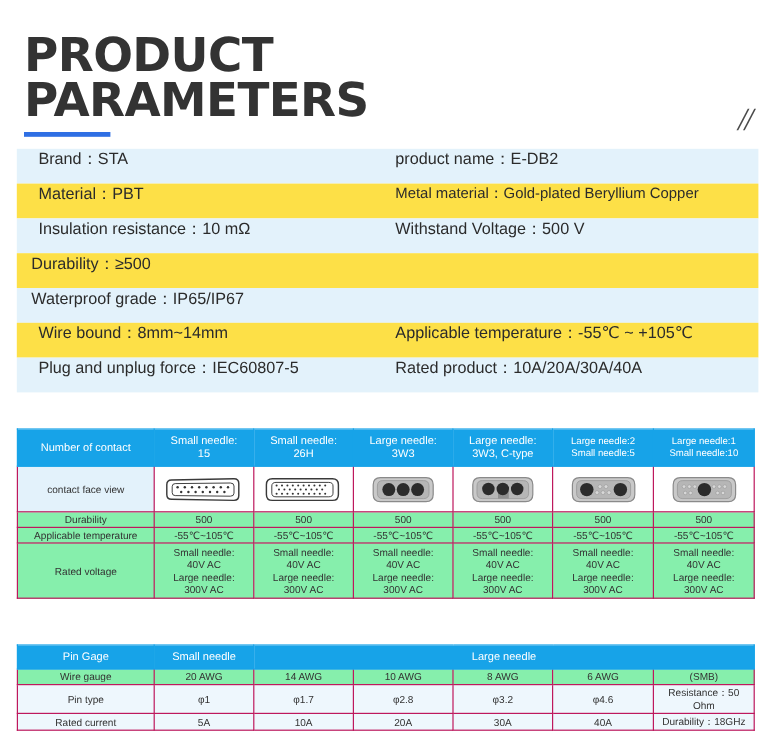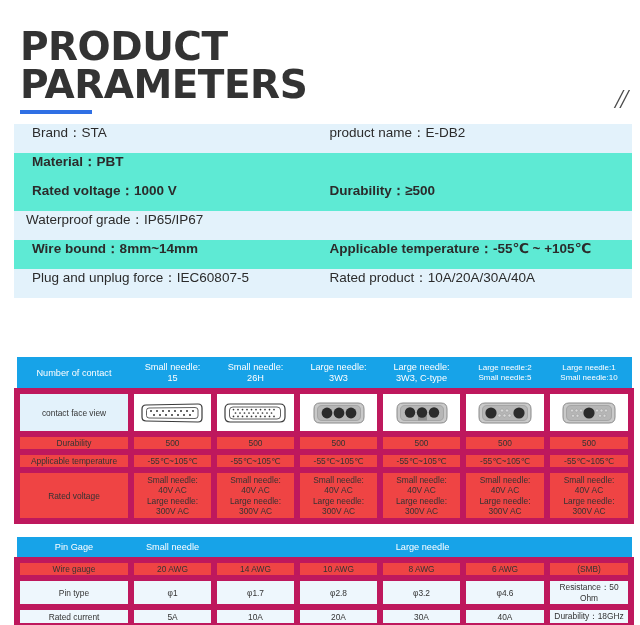--- a/index.html
+++ b/index.html
@@ -28,47 +28,47 @@
     letter-spacing:-2px;font-family:"Liberation Serif",serif;
   }
 
   
   .spec-list{position:absolute;left:14px;top:124px;width:618px;}
   .spec-row{
     display:flex;height:29px;
     font-size:13.5px;
   }
   .spec-row.alt{background:#e3f2fb;}
-  .spec-row.plain{background:#5eead4;font-weight:bold;}
+  .spec-row.plain{background:#fde047;}
   .spec-cell{padding-left:18px;white-space:nowrap;overflow:hidden;}
   .spec-cell.left{width:300px;}
   .spec-cell.right{width:318px;padding-left:12px;}
   .spec-cell.small{font-size:12.4px;}
 
   
   .tbl{position:absolute;left:14px;border-collapse:collapse;width:614px;
        table-layout:fixed;}
   #table-contacts{top:357px;}
   #table-pin{top:537px;}
 
   .tbl td,.tbl th{
-    border:6px solid #be185d;
+    border:1px solid #be185d;
     text-align:center;vertical-align:middle;
     font-size:8.4px;color:#333;font-weight:normal;
     padding:1px 2px;
   }
   .hdr td{
     background:#17a3e8;color:#ffffff;border:1px solid #17a3e8;
     font-size:9.2px;line-height:11px;padding:4px 2px;
   }
   .hdr td.tiny{font-size:8px;line-height:10px;}
   .rowlabel{
     background:#e3f2fb;color:#333;font-size:8.6px;
   }
-  .lightrow td{background:#ef4444;}
+  .lightrow td{background:#86efac;}
   .tintrow td{background:#eef7fd;}
   td.tallcell{height:43px;}
   .volt-cell{
     text-align:left;padding-left:9px;font-size:8.1px;line-height:10.5px;
   }
   .face-cell{height:35px;background:#ffffff;}
   .temp-cell{font-size:7.6px;}
 
   
   .conn{display:block;margin:0 auto;}
@@ -85,23 +85,27 @@
   </div>
   <div class="slashes">//</div>
 
   <div class="spec-list">
     <div class="spec-row alt">
       <div class="spec-cell left">Brand：STA</div>
       <div class="spec-cell right">product name：E-DB2</div>
     </div>
     <div class="spec-row plain">
       <div class="spec-cell left">Material：PBT</div>
+      <div class="spec-cell right small">Metal material：Gold-plated Beryllium Copper</div>
+    </div>
+    <div class="spec-row alt">
+      <div class="spec-cell left">Insulation resistance：10 mΩ</div>
+      <div class="spec-cell right">Withstand Voltage：500 V</div>
     </div>
     <div class="spec-row plain">
-      <div class="spec-cell left">Rated voltage：1000 V</div>
       <div class="spec-cell right">Durability：≥500</div>
     </div>
     <div class="spec-row alt">
       <div class="spec-cell right">Waterproof grade：IP65/IP67</div>
     </div>
     <div class="spec-row plain">
       <div class="spec-cell left">Wire bound：8mm~14mm</div>
       <div class="spec-cell right">Applicable temperature：-55℃ ~ +105℃</div>
     </div>
     <div class="spec-row alt">

